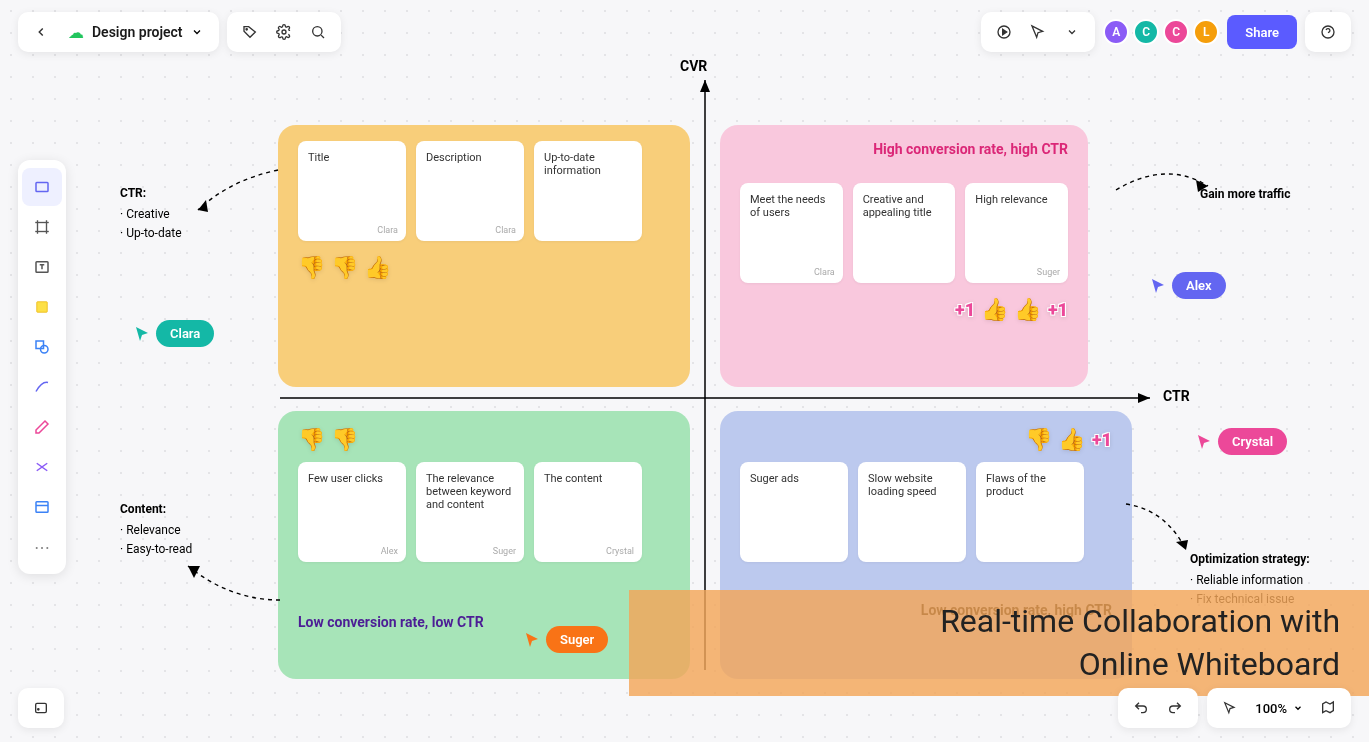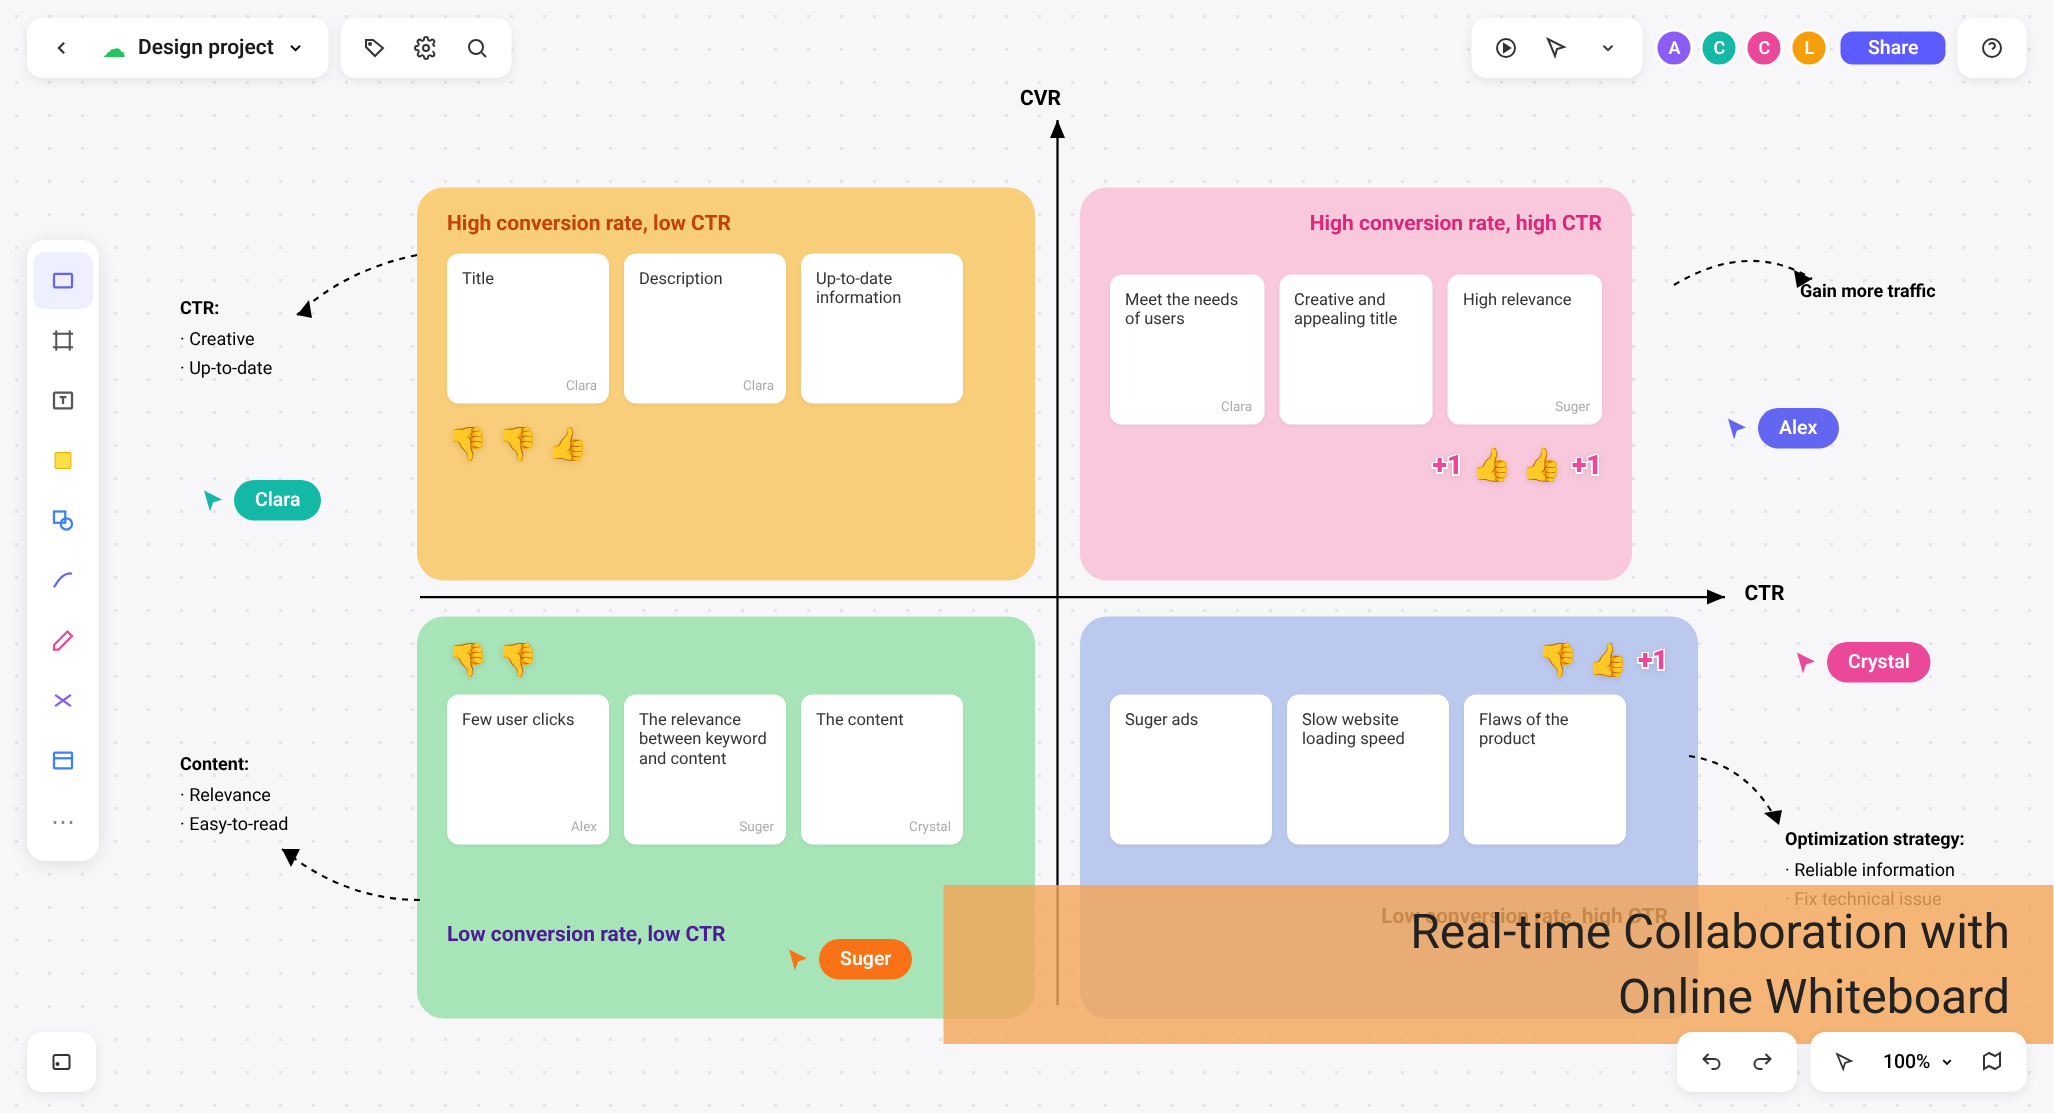--- a/index.html
+++ b/index.html
@@ -6,21 +6,21 @@
 body{width:1369px;height:742px;background:#f7f7f9;position:relative;overflow:hidden}
 .dots{position:absolute;inset:0;background-image:radial-gradient(circle,#d0d0d5 1px,transparent 1px);background-size:22px 22px;opacity:.5}
 .topbar{position:absolute;top:12px;left:18px;right:18px;display:flex;align-items:center;justify-content:space-between;height:40px}
 .topbar-left,.topbar-right{display:flex;align-items:center;gap:8px}
 .pill{background:#fff;border-radius:10px;box-shadow:0 2px 8px rgba(0,0,0,.08);display:flex;align-items:center;padding:0 6px;height:40px}
 .icon-btn{width:34px;height:34px;display:flex;align-items:center;justify-content:center;border-radius:8px;cursor:pointer;color:#333}
 .proj{display:flex;align-items:center;gap:8px;padding:0 10px;cursor:pointer}
 .proj-title{font-size:14px;font-weight:600;color:#1a1a1a}
 .avatars{display:flex;gap:4px;align-items:center}
 .avatar{width:26px;height:26px;border-radius:50%;display:flex;align-items:center;justify-content:center;color:#fff;font-size:12px;font-weight:600;border:2px solid #fff}
-.share-btn{background:#5b5bff;color:#fff;padding:0 18px;height:22px;border-radius:8px;font-size:13px;font-weight:600;display:flex;align-items:center;cursor:pointer}
+.share-btn{background:#5b5bff;color:#fff;padding:0 18px;height:34px;border-radius:8px;font-size:13px;font-weight:600;display:flex;align-items:center;cursor:pointer}
 .sidetools{position:absolute;left:18px;top:160px;background:#fff;border-radius:12px;box-shadow:0 2px 12px rgba(0,0,0,.1);padding:8px 4px;display:flex;flex-direction:column;gap:2px}
 .tool{width:40px;height:38px;display:flex;align-items:center;justify-content:center;border-radius:8px;cursor:pointer;color:#555}
 .bottom-left{position:absolute;left:18px;bottom:14px}
 .bottom-right{position:absolute;right:18px;bottom:14px;display:flex;gap:9px;align-items:center}
 .zoom{display:flex;align-items:center;gap:6px;font-size:13px;font-weight:500;padding:0 8px}
 .canvas{position:absolute;left:0;top:0;width:100%;height:100%}
 .axis-label{position:absolute;font-size:14px;font-weight:700;color:#000}
 .quadrant{position:absolute;border-radius:18px;padding:16px 20px}
 .q-title{font-size:14px;font-weight:700;margin-bottom:12px}
 .cards{display:flex;gap:10px}
@@ -49,21 +49,20 @@
   <svg class="arrow-svg" style="left:280px;top:80px;width:900px;height:600px">
     <line x1="425" y1="0" x2="425" y2="590" stroke="#000" stroke-width="1.5"></line>
     <polygon points="425,0 420,12 430,12" fill="#000"></polygon>
     <line x1="0" y1="318" x2="870" y2="318" stroke="#000" stroke-width="1.5"></line>
     <polygon points="870,318 858,313 858,323" fill="#000"></polygon>
   </svg>
   <div class="axis-label" style="left:680px;top:58px">CVR</div>
   <div class="axis-label" style="left:1163px;top:388px">CTR</div>
 
   <div class="quadrant" style="left:278px;top:125px;width:412px;height:262px;background:#f8ce7a">
-    <div class="q-title" style="color:#c2410c">High conversion rate, low CTR</div>
     <div class="cards">
       <div class="card"><span>Title</span><span class="card-author">Clara</span></div>
       <div class="card"><span>Description</span><span class="card-author">Clara</span></div>
       <div class="card"><span>Up-to-date information</span></div>
     </div>
     <div class="reactions">
       <span class="react thumb-down">👎</span>
       <span class="react thumb-down">👎</span>
       <span class="react thumb-up">👍</span>
     </div>
@@ -104,21 +103,21 @@
       <span class="react plus1">+1</span>
     </div>
     <div class="cards">
       <div class="card"><span>Suger ads</span></div>
       <div class="card"><span>Slow website loading speed</span></div>
       <div class="card"><span>Flaws of the product</span></div>
     </div>
     <div class="q-title" style="color:#000000;margin-top:40px;text-align:right">Low conversion rate, high CTR</div>
   </div>
 
-  <div class="note-text" style="left:120px;top:196px">
+  <div class="note-text" style="left:120px;top:184px">
     <div class="hd">CTR:</div>
     <div>· <span>Creative</span></div>
     <div>· <span>Up-to-date</span></div>
   </div>
   <div class="note-text" style="left:120px;top:500px">
     <div class="hd">Content:</div>
     <div>· <span>Relevance</span></div>
     <div>· <span>Easy-to-read</span></div>
   </div>
   <div class="note-text" style="left:1200px;top:185px;font-weight:700">Gain more traffic</div>

